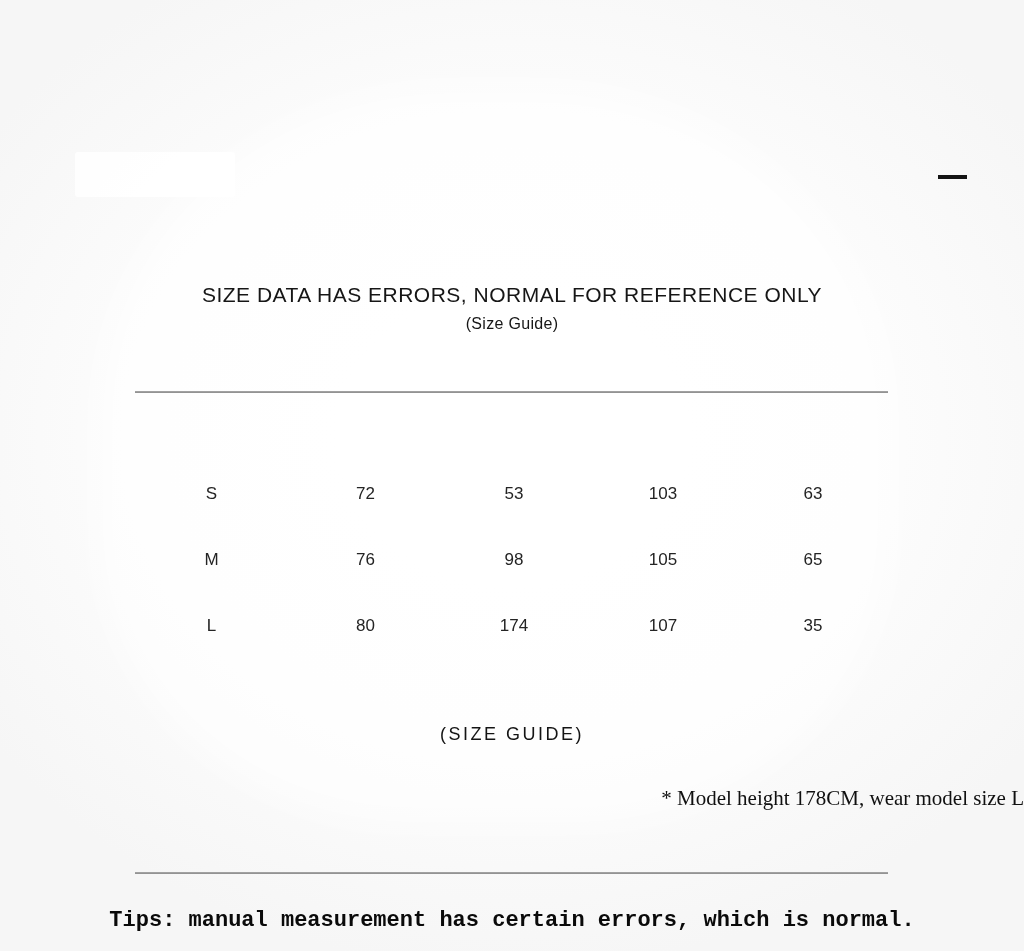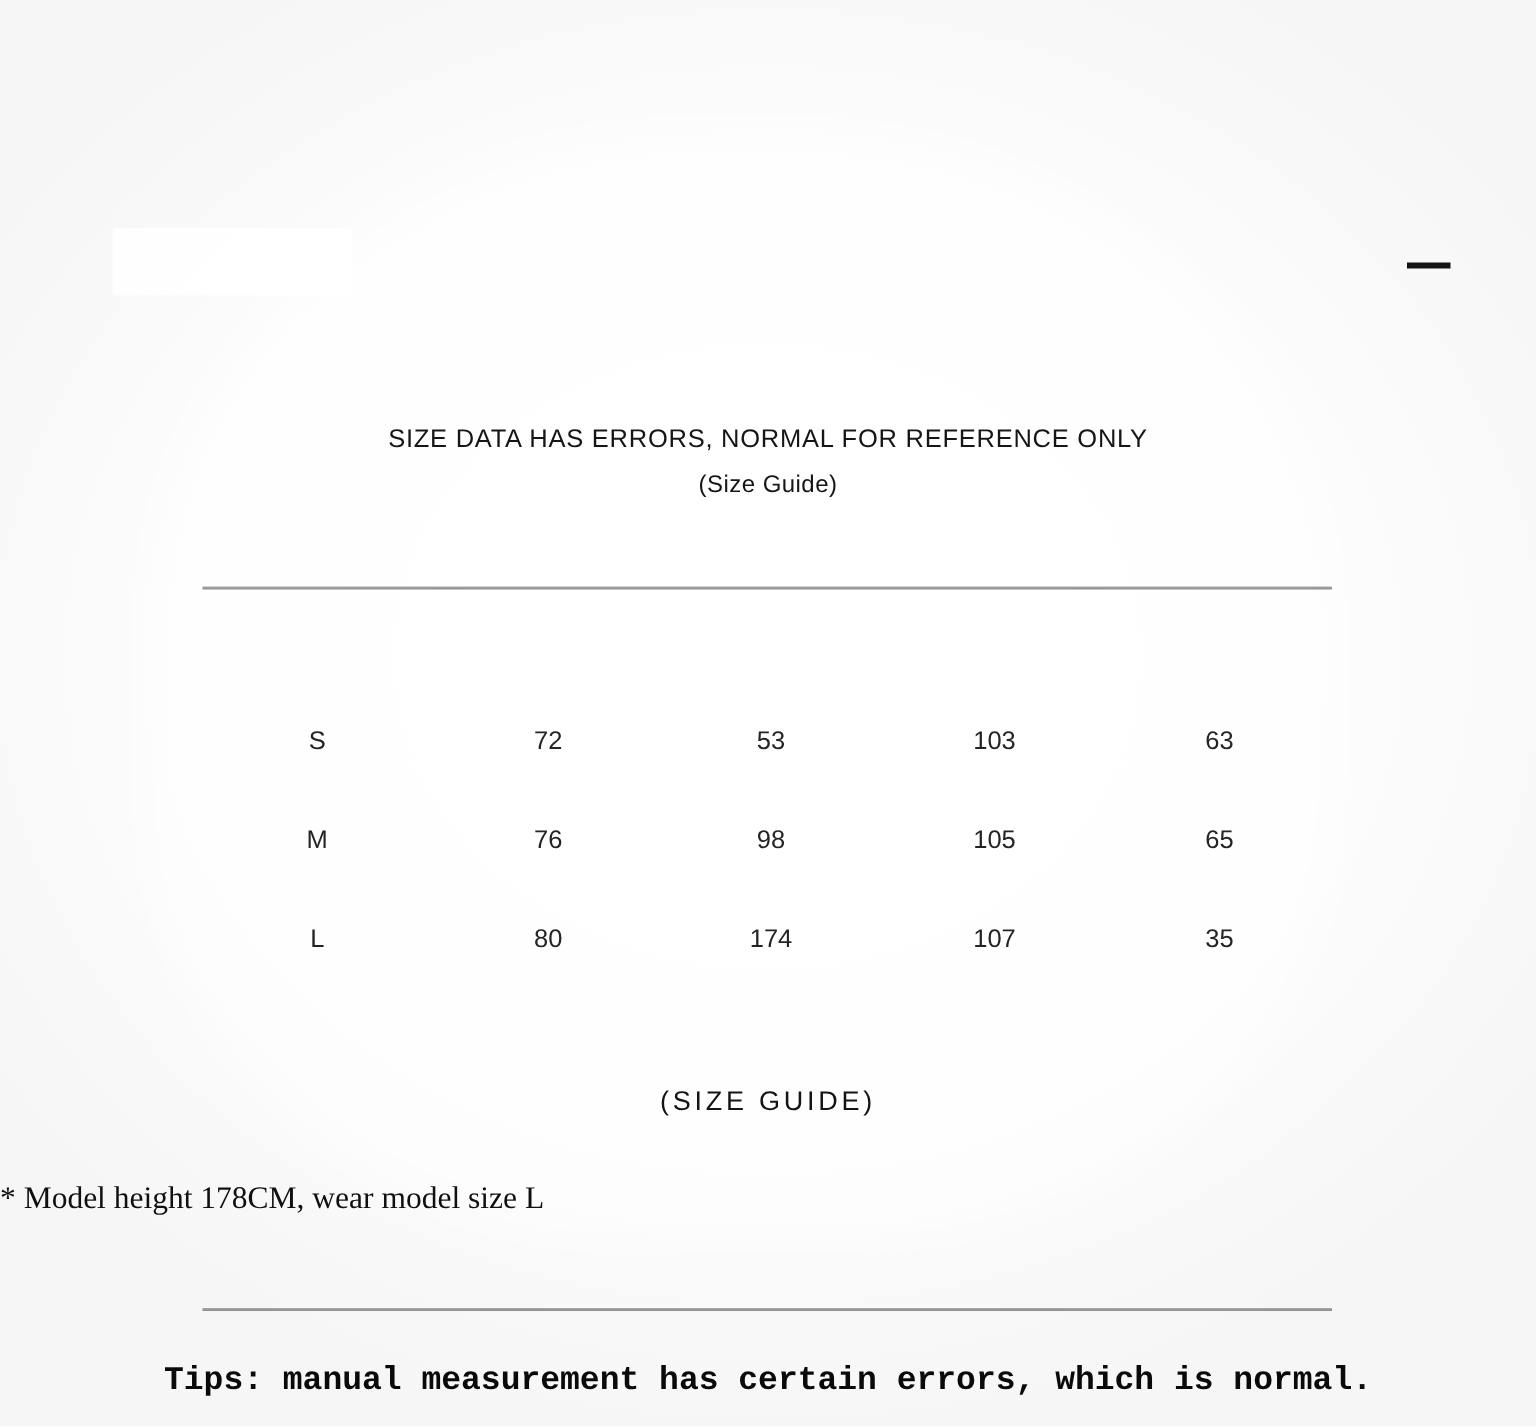--- a/index.html
+++ b/index.html
@@ -43,21 +43,21 @@
     width: 29px;
     height: 4px;
     background: #141414;
   }
   .title {
     position: absolute;
     left: 0;
     top: 283px;
     width: 100%;
     text-align: center;
-    font-size: 17px;
+    font-size: 21px;
     letter-spacing: 0.5px;
     color: #161616;
   }
   .subtitle {
     position: absolute;
     left: 0;
     top: 315px;
     width: 100%;
     text-align: center;
     font-size: 16px;
@@ -106,21 +106,21 @@
     text-align: center;
     font-size: 18px;
     letter-spacing: 2.5px;
     color: #141414;
   }
   .model-note {
     position: absolute;
     left: 0;
     top: 786px;
     width: 100%;
-    text-align: left;
+    text-align: right;
     font-family: "Liberation Serif", serif;
     font-size: 21px;
     color: #101010;
   }
   .tips {
     position: absolute;
     left: 0;
     top: 908px;
     width: 100%;
     text-align: center;

